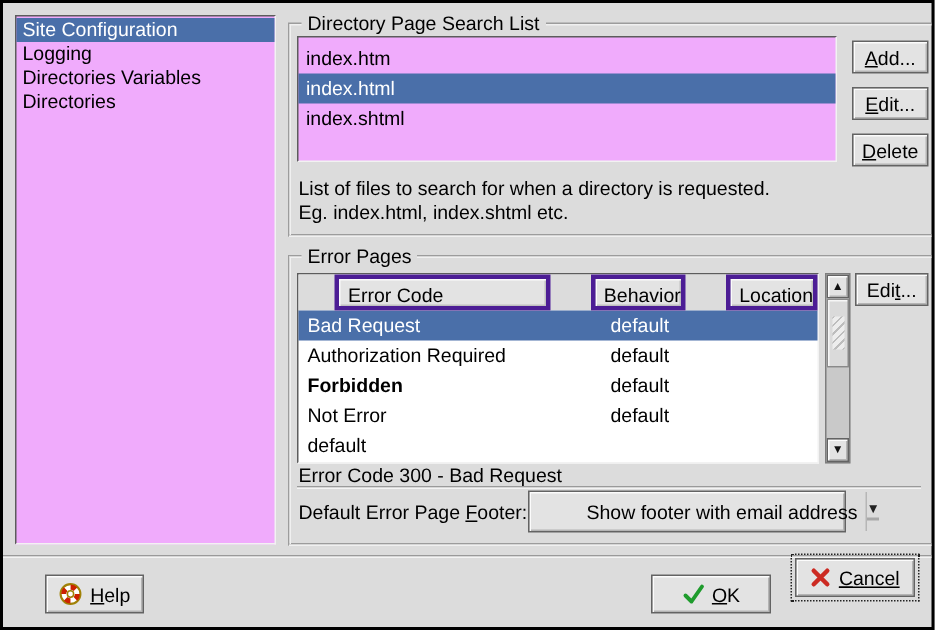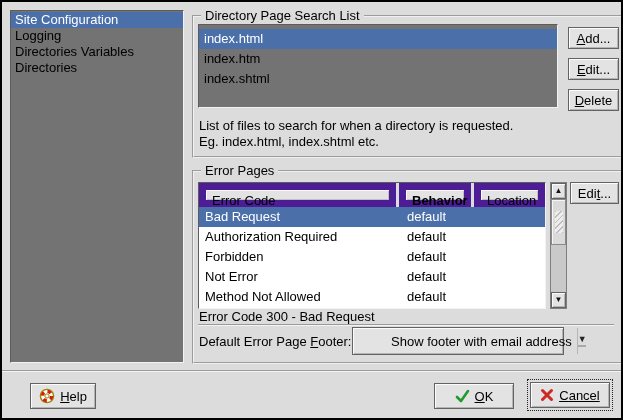--- a/index.html
+++ b/index.html
@@ -2,38 +2,38 @@
 <html style="--sel: #4a6fa9;"><head>
 <meta charset="utf-8">
 <style>
   html,body{margin:0;padding:0;background:#555;}
   #window{
     position:relative; width:623px; height:420px; box-sizing:border-box;
     background:#dcdcdc; border:2px solid #000; overflow:hidden;
     font-family:"Liberation Sans", sans-serif; font-size:13px; color:#000;
     -webkit-user-select:none; user-select:none;
   }
-  .sunken{background:#737373; border:1px solid; border-color:#5c5c5c #f2f2f2 #f2f2f2 #5c5c5c;}
+  .sunken{background:#f0abfc; border:1px solid; border-color:#5c5c5c #f2f2f2 #f2f2f2 #5c5c5c;}
   .frame{position:absolute; border:2px groove #f0f0f0;}
   .frame-label{position:absolute; top:-9px; left:7px; background:#dcdcdc; padding:0 4px; line-height:15px;text-align:center;}
   .btn{
     position:absolute; display:flex; align-items:center; justify-content:center; gap:5px;
     background:#e3e3e3; border:1px solid #636363; box-sizing:border-box;
     box-shadow: inset 1px 1px 0 #fcfcfc, inset -1px -1px 0 #b4b4b4;
     font-size:13px; cursor:default; white-space:nowrap;
   }
   .mn{text-decoration:underline;}
   .listrow{height:20px; line-height:20px; padding-left:5px; white-space:nowrap; overflow:hidden;}
   .sbrow{height:16px; line-height:16px; padding-left:4px; white-space:nowrap; overflow:hidden;}
   .sel{background:var(--sel); color:#fff;}
   .thead{display:flex; gap:3px; height:24px; background:#dcdcdc;}
   .th{
-    background:#e3e3e3; border:7px solid #4c1d95; box-sizing:border-box;
+    background:#e3e3e3; border:3px solid #4c1d95; box-sizing:border-box;
     box-shadow: inset 1px 1px 0 #fbfbfb, inset -1px -1px 0 #c0c0c0;
-    line-height:22px; padding-left:6px;
+    line-height:22px; padding-left:6px;margin-left:24px;
   }
   .trow{display:flex; height:20px; line-height:20px;justify-content:space-between;}
   .td{box-sizing:border-box; padding-left:6px; overflow:hidden; white-space:nowrap;}
   .sep{position:absolute; height:0; border-top:1px solid #9a9a9a; border-bottom:1px solid #f4f4f4;}
   .caption{position:absolute; line-height:15px; white-space:nowrap;}
   .arrowglyph{font-size:8px; line-height:8px; color:#111;}
 </style>
 </head>
 <body>
 
@@ -44,22 +44,22 @@
     <div class="sbrow">Logging</div>
     <div class="sbrow">Directories Variables</div>
     <div class="sbrow">Directories</div>
   </div>
 
   <div class="frame" style="left:190px; top:13px; width:428px; height:139px;">
     <span class="frame-label">Directory Page Search List</span>
   </div>
 
   <div class="sunken" style="position:absolute; left:196px; top:22px; width:360px; height:84px; padding-top:4px; box-sizing:border-box;">
+    <div class="listrow">index.htm</div>
     <div class="listrow sel">index.html</div>
-    <div class="listrow">index.htm</div>
     <div class="listrow">index.shtml</div>
   </div>
 
   <div class="btn" style="left:566px; top:25px; width:51px; height:22px;">
     <span><span></span><span class="mn">A</span><span>dd...</span></span>
   </div>
   <div class="btn" style="left:566px; top:56px; width:51px; height:22px;">
     <span><span></span><span class="mn">E</span><span>dit...</span></span>
   </div>
   <div class="btn" style="left:566px; top:87px; width:51px; height:22px;">
@@ -69,45 +69,44 @@
   <div class="caption" style="left:197px; top:116px;">List of files to search for when a directory is requested.</div>
   <div class="caption" style="left:197px; top:132px;">Eg. index.html, index.shtml etc.</div>
 
   <div class="frame" style="left:190px; top:168px; width:428px; height:190px;">
     <span class="frame-label">Error Pages</span>
   </div>
 
   <div class="sunken" style="position:absolute; left:196px; top:180px; width:348px; height:127px; box-sizing:border-box; background:#fff;">
     <div class="thead">
       <div class="th" style="width:197px;">Error Code</div>
-      <div class="th" style="width:72px;font-weight:bold;">Behavior</div>
+      <div class="th" style="width:72px;">Behavior</div>
       <div class="th" style="flex:1;">Location</div>
     </div>
     <div class="trow sel">
       <div class="td" style="width:202px;">Bad Request</div>
       <div class="td" style="width:76px;">default</div>
       <div class="td" style="flex:1;"></div>
     </div>
     <div class="trow">
       <div class="td" style="width:202px;">Authorization Required</div>
       <div class="td" style="width:76px;">default</div>
       <div class="td" style="flex:1;"></div>
     </div>
     <div class="trow">
-      <div class="td" style="width:202px;">Forbidden</div>
+      <div class="td" style="width:202px;font-weight:bold;">Forbidden</div>
       <div class="td" style="width:76px;">default</div>
       <div class="td" style="flex:1;"></div>
     </div>
     <div class="trow">
       <div class="td" style="width:202px;">Not Error</div>
       <div class="td" style="width:76px;">default</div>
       <div class="td" style="flex:1;"></div>
     </div>
     <div class="trow">
-      <div class="td" style="width:202px;">Method Not Allowed</div>
       <div class="td" style="width:76px;">default</div>
       <div class="td" style="flex:1;"></div>
     </div>
   </div>
 
   <div style="position:absolute; left:548px; top:180px; width:17px; height:127px; background:#c9c9c9; border:1px solid #7e7e7e; box-sizing:border-box;">
     <div class="btn" style="left:0; top:0; width:15px; height:16px;">
       <span class="arrowglyph">▲</span>
     </div>
     <div style="position:absolute; left:0; top:16px; width:15px; height:46px; background:#dadada; border:1px solid #8a8a8a; box-sizing:border-box; box-shadow: inset 1px 1px 0 #f6f6f6;">
@@ -146,20 +145,20 @@
     <span><span></span><span class="mn">H</span><span>elp</span></span>
   </div>
 
   <div class="btn" style="left:432px; top:381px; width:80px; height:26px;">
     <svg width="15" height="14" viewBox="0 0 15 14">
       <path d="M2 8 L6 12 L13 2" fill="none" stroke="#1f9c2d" stroke-width="2.6" stroke-linecap="round" stroke-linejoin="round"></path>
     </svg>
     <span><span></span><span class="mn">O</span><span>K</span></span>
   </div>
 
-  <div class="btn" style="left:528px; top:380px; width:80px; height:26px; outline:1px dotted #222; outline-offset:2px;text-decoration:underline;">
+  <div class="btn" style="left:528px; top:370px; width:80px; height:26px; outline:1px dotted #222; outline-offset:2px;text-decoration:underline;">
     <svg width="14" height="14" viewBox="0 0 14 14">
       <path d="M2.5 2.5 L11.5 11.5 M11.5 2.5 L2.5 11.5" fill="none" stroke="#cc2a22" stroke-width="3" stroke-linecap="round"></path>
     </svg>
     <span><span></span><span class="mn">C</span><span>ancel</span></span>
   </div>
 
 </div>
 
 </body></html>

